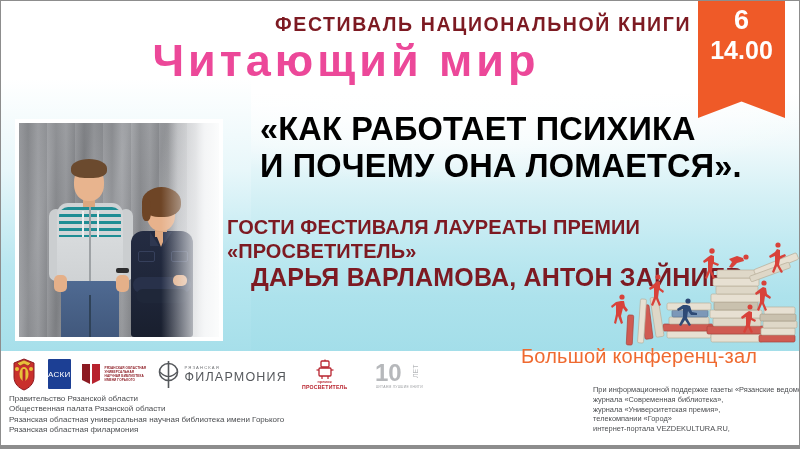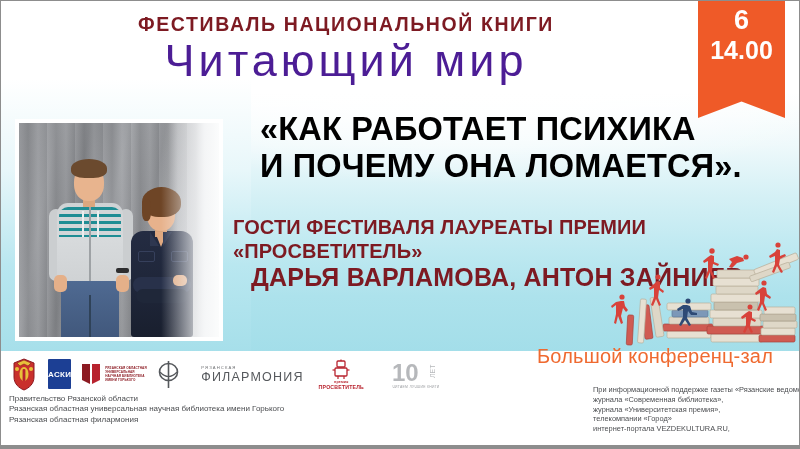--- a/index.html
+++ b/index.html
@@ -80,34 +80,34 @@
     font-size: 25px;
     font-weight: bold;
     line-height: 30px;
   }
 
   
   .fest-kicker {
     position: absolute;
     left: 0; top: 12px;
     width: 690px;
-    text-align: center;
+    text-align: right;
     color: #7d1a22;
     font-size: 19.5px;
     font-weight: bold;
     letter-spacing: 1.6px;
   }
   .fest-name {
     position: absolute;
     left: 0; top: 34px;
     width: 690px;
     text-align: center;
-    color: #4c1d95;
+    color: #ec4899;
     font-size: 45px;
-    font-weight: normal;
+    font-weight: bold;
     letter-spacing: 4px;
     line-height: 52px;
   }
 
   
   .photo-frame {
     position: absolute;
     left: 14px; top: 118px;
     width: 208px; height: 222px;
     background: #ffffff;
@@ -267,21 +267,21 @@
     width: 545px;
     color: #000000;
     font-size: 32.5px;
     font-weight: bold;
     line-height: 37px;
     letter-spacing: 0.2px;
     margin-left: 16px;
   }
   .subline {
     position: absolute;
-    left: 232px; top: 214px;
+    left: 226px; top: 214px;
     width: 548px;
     color: #7d1a22;
     font-size: 20px;
     font-weight: bold;
     line-height: 24px;
     letter-spacing: 0.1px;
   }
   .speakers {
     position: absolute;
     left: 250px; top: 261px;
@@ -298,21 +298,21 @@
     position: absolute;
     left: 600px; top: 238px;
     width: 200px; height: 114px;
   }
 
   
   .hall {
     position: absolute;
     left: 520px; top: 344px;
     width: 268px;
-    text-align: center;
+    text-align: left;
     color: #ef6a30;
     font-size: 20px;
     font-weight: normal;
     letter-spacing: 0.2px;
   }
 
   
   .logos {
     position: absolute;
     left: 8px; top: 355px;
@@ -322,29 +322,29 @@
     gap: 9px;
   }
   .logo-coat { width: 30px; height: 34px; }
   .logo-aski {
     width: 38px; height: 30px;
     background: #1c3f94;
     display: flex; align-items: center; justify-content: center;
     border-radius: 1px;
   }
   .logo-aski-inner {
-    color: #ffffff; font-size: 8px; font-weight: bold; letter-spacing: 0.3px;
+    color: #ffffff; font-size: 8px; font-weight: normal; letter-spacing: 0.3px;
   }
   .logo-lib { display: flex; align-items: center; gap: 3px; }
   .logo-lib-mark { width: 22px; height: 26px; }
   .logo-lib-txt {
     font-size: 3.1px; line-height: 4.2px; color: #8c1a22; font-weight: bold;
     letter-spacing: 0.1px; width: 42px;
   }
-  .logo-phil { display: flex; align-items: center; gap: 20px; }
+  .logo-phil { display: flex; align-items: center; gap: 4px; }
   .logo-phil-mark { width: 25px; height: 29px; }
   .logo-phil-txt { display: flex; flex-direction: column; }
   .logo-phil-small { font-size: 4.2px; color: #6d6f72; letter-spacing: 1.1px; }
   .logo-phil-big { font-size: 12.5px; color: #55585c; letter-spacing: 1.2px; }
   .logo-prosv { display: flex; flex-direction: column; align-items: center; margin-left: 6px; }
   .logo-prosv-mark { width: 20px; height: 21px; }
   .logo-prosv-t1 { font-size: 3.6px; color: #b8232e; font-weight: bold; letter-spacing: 0.2px; }
   .logo-prosv-t2 { font-size: 5.2px; color: #b8232e; font-weight: bold; letter-spacing: 0.2px; }
   .logo-div { width: 1px; height: 28px; background: #c9cbce; margin: 0 5px; }
   .logo-ten { display: flex; flex-direction: column; align-items: center; }
@@ -589,20 +589,21 @@
           <text x="0" y="21" font-family="Liberation Sans, sans-serif" font-size="24" font-weight="bold" fill="#b6b8bb">10</text>
           <text x="33" y="20" font-family="Liberation Sans, sans-serif" font-size="7" fill="#b6b8bb" transform="rotate(-90 37 14)">ЛЕТ</text>
         </svg>
       </div>
       <span class="logo-ten-txt">ЧИТАЕМ ЛУЧШИЕ КНИГИ</span>
     </div>
   </div>
 
   <div class="organizers">
     <div>Правительство Рязанской области</div>
+    <div>Общественная палата Рязанской области</div>
     <div>Рязанская областная универсальная научная библиотека имени Горького</div>
     <div>Рязанская областная филармония</div>
   </div>
 
   <div class="media-support">
     <div>При информационной поддержке газеты «Рязанские ведомости»,</div>
     <div>журнала «Современная библиотека»,</div>
     <div>журнала «Университетская премия»,</div>
     <div>телекомпании «Город»</div>
     <div>интернет-портала VEZDEKULTURA.RU,</div>

